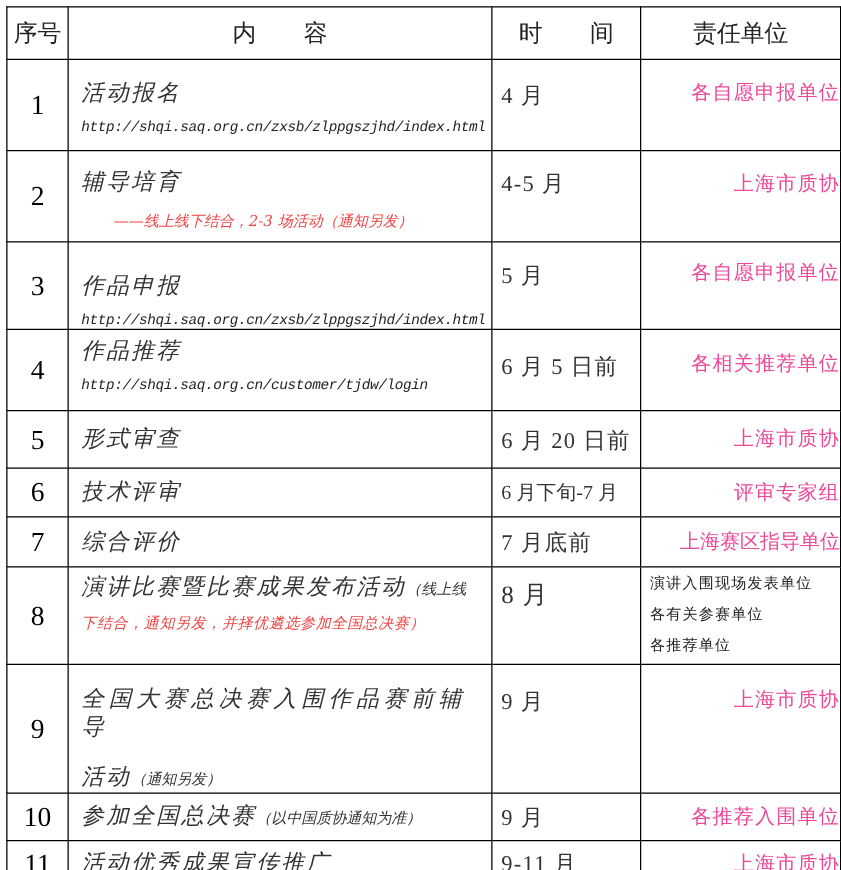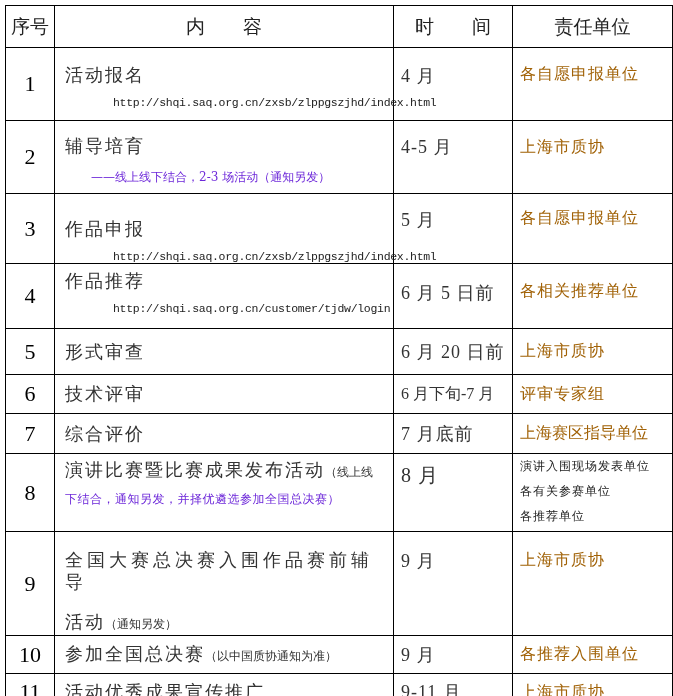--- a/index.html
+++ b/index.html
@@ -9,28 +9,28 @@
     position: absolute; left: 5px; top: 5px;
     border-collapse: collapse; table-layout: fixed;
     width: 667px;
   }
   table.schedule td, table.schedule th {
     border: 1.5px solid #000; padding: 0; vertical-align: top; font-weight: normal;
   }
   th { font-size: 19px; color: #222; text-align: center; vertical-align: middle !important; height: 41px; }
   td.num { text-align: center; vertical-align: middle !important;
            font-family: "Liberation Serif", serif; font-weight: bold; font-size: 22px; color: #000; }
-  td.content { padding: 0 0 0 10px !important; }
+  td.content { padding: 0 0 0 10px !important; font-style: italic; }
   td.time { padding: 0 0 0 7px !important; font-family: Liberation Serif, serif; }
   td.unit { padding: 0 0 0 7px !important; }
   .main { font-size: 18px; color: #333; letter-spacing: 2px; line-height: 22px; }
-  .sub-url { font-family: "Liberation Mono", "DejaVu Sans Mono", monospace; font-size: 11.5px; color: #222; letter-spacing: -0.3px; margin-left: 48px; }
-  .sub-note { font-size: 12px; color: #6d28d9; }
+  .sub-url { font-family: "Liberation Mono", "DejaVu Sans Mono", monospace; font-size: 11.5px; color: #222; letter-spacing: -0.3px; }
+  .sub-note { font-size: 12px; color: #ef4444; }
   .time-text { font-size: 18px; color: #333; letter-spacing: 1px; }
-  .unit-text { font-size: 16px; color: #a16207; letter-spacing: 1px; }
+  .unit-text { font-size: 16px; color: #ec4899; letter-spacing: 1px; text-align: right; }
   .unit-small { font-size: 12px; color: #222; letter-spacing: 1px; line-height: 25px; }
   .small-inline { font-size: 12px; letter-spacing: 0; }
 </style>
 </head>
 <body>
 
 <table class="schedule">
   <colgroup>
     <col style="width:49px">
     <col style="width:339px">

